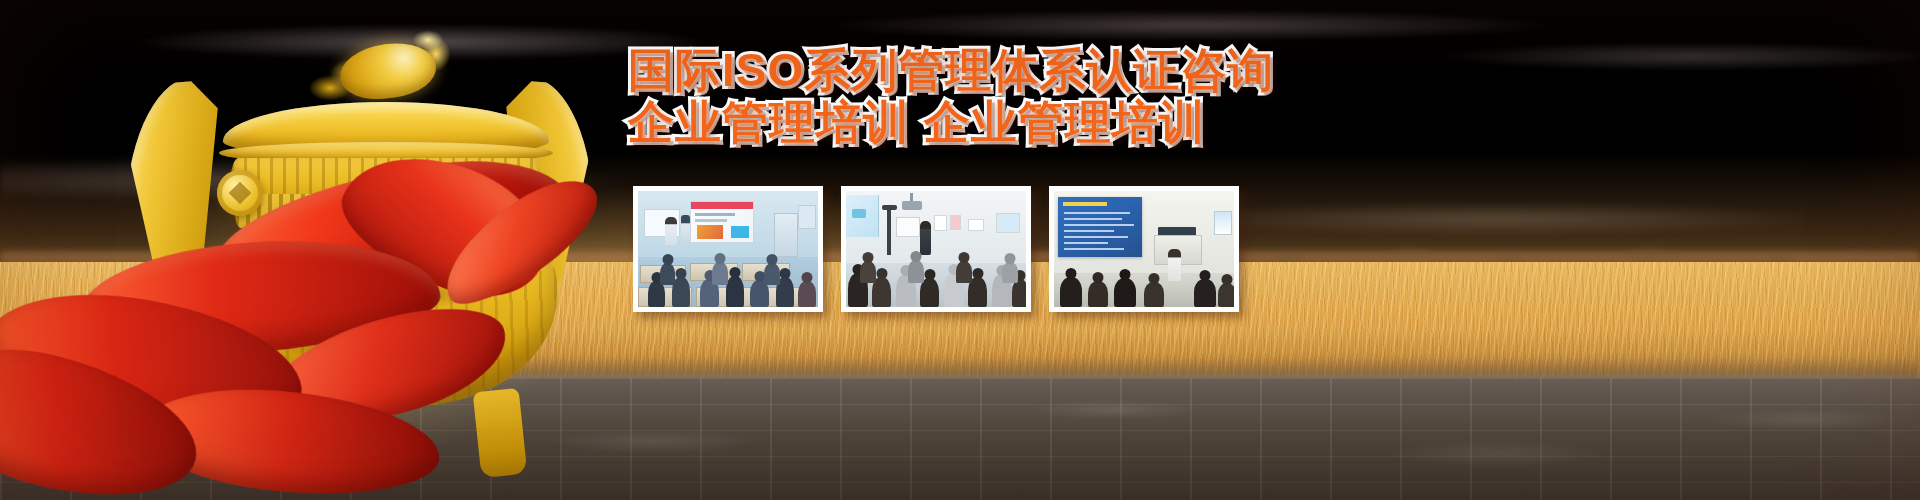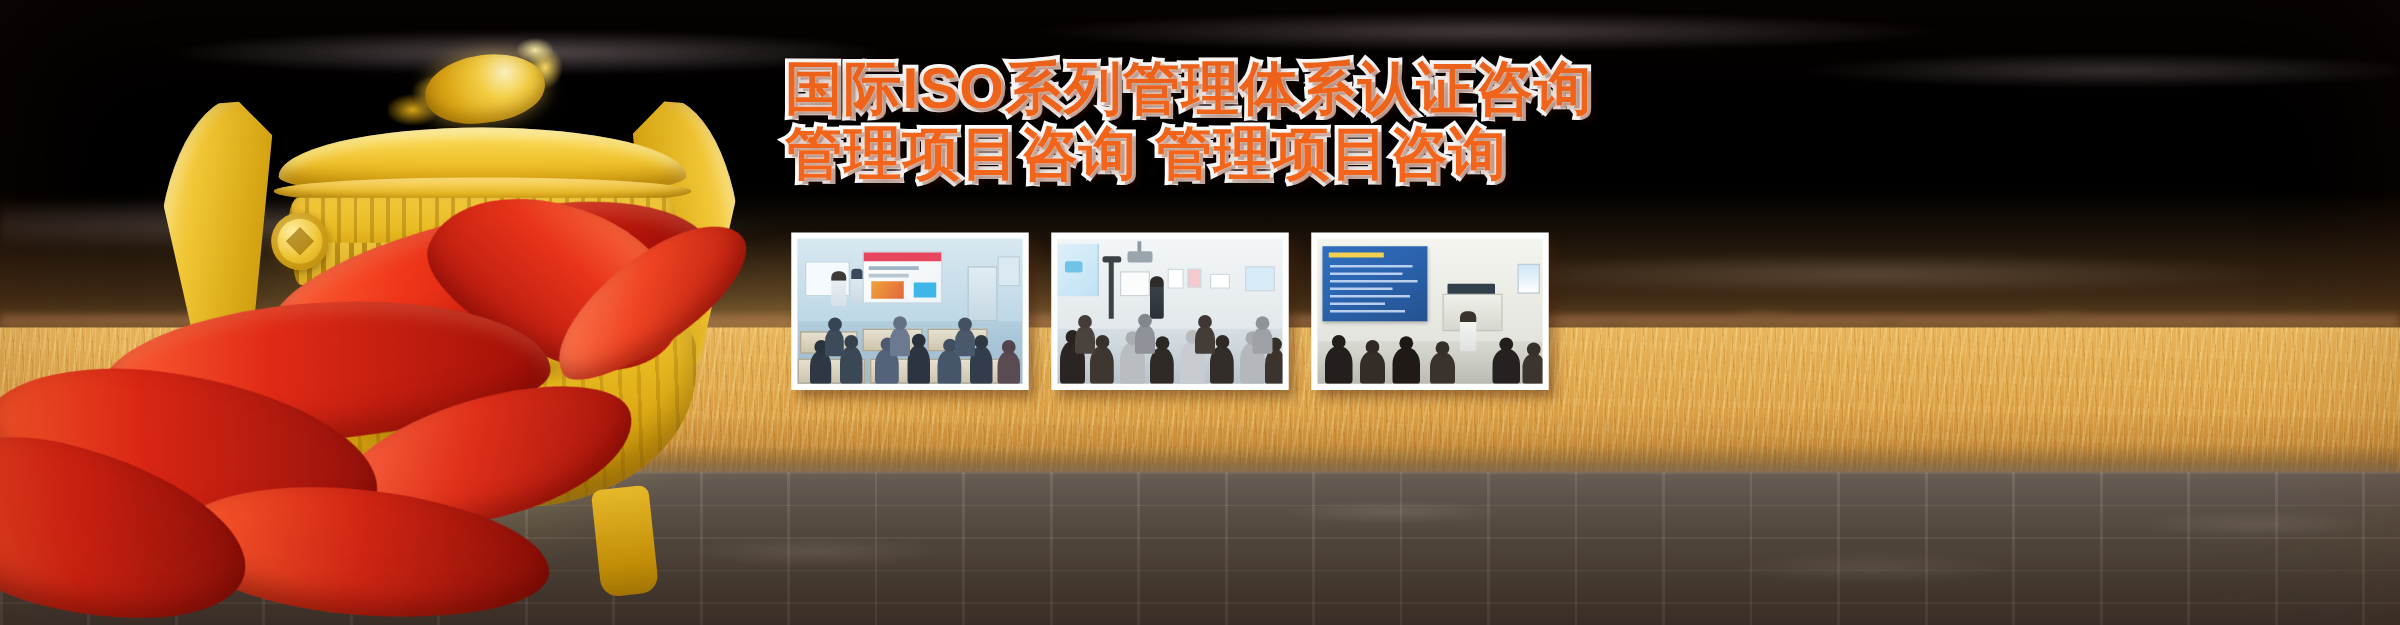--- a/index.html
+++ b/index.html
@@ -375,21 +375,21 @@
     <div class="rb rb7"></div>
     <div class="rb rb3"></div>
     <div class="rb rb6"></div>
     <div class="rb rb4"></div>
     <div class="rb rb8"></div>
     <div class="rb rb5"></div>
   </div>
 
   <div class="headline">
     <div class="hl hl1">国际ISO系列管理体系认证咨询</div>
-    <div class="hl hl2">管理项目咨询  管理项目咨询</div>
+    <div class="hl hl2">企业管理培训  企业管理培训</div>
   </div>
 
   <div class="photos">
 
     <div class="photo p1">
       <span class="shot">
         <span class="p1-wall"></span>
         <span class="p1-screen">
             <span class="p1-screen-top"></span>
             <span class="p1-screen-l1"></span>

